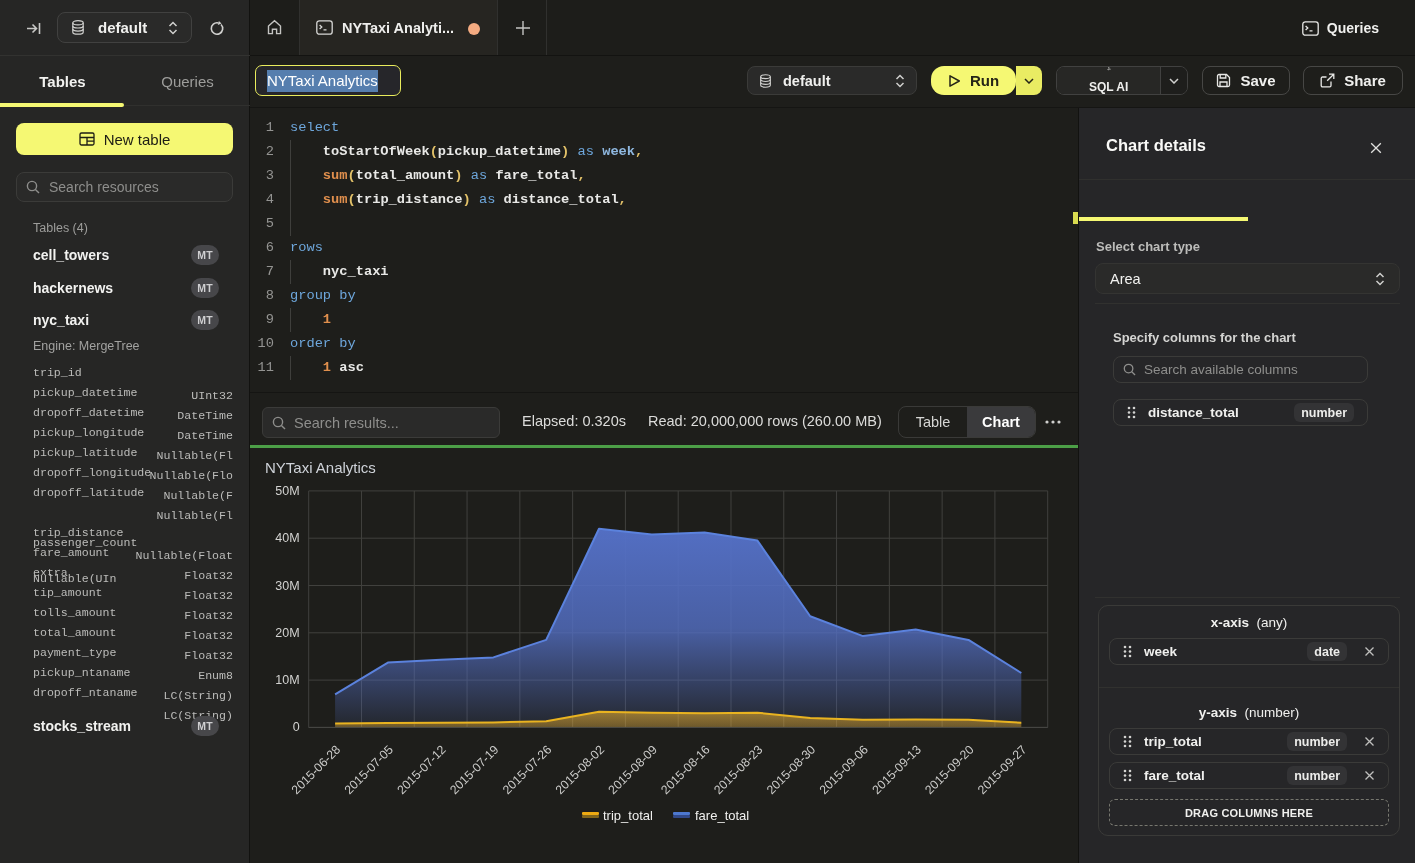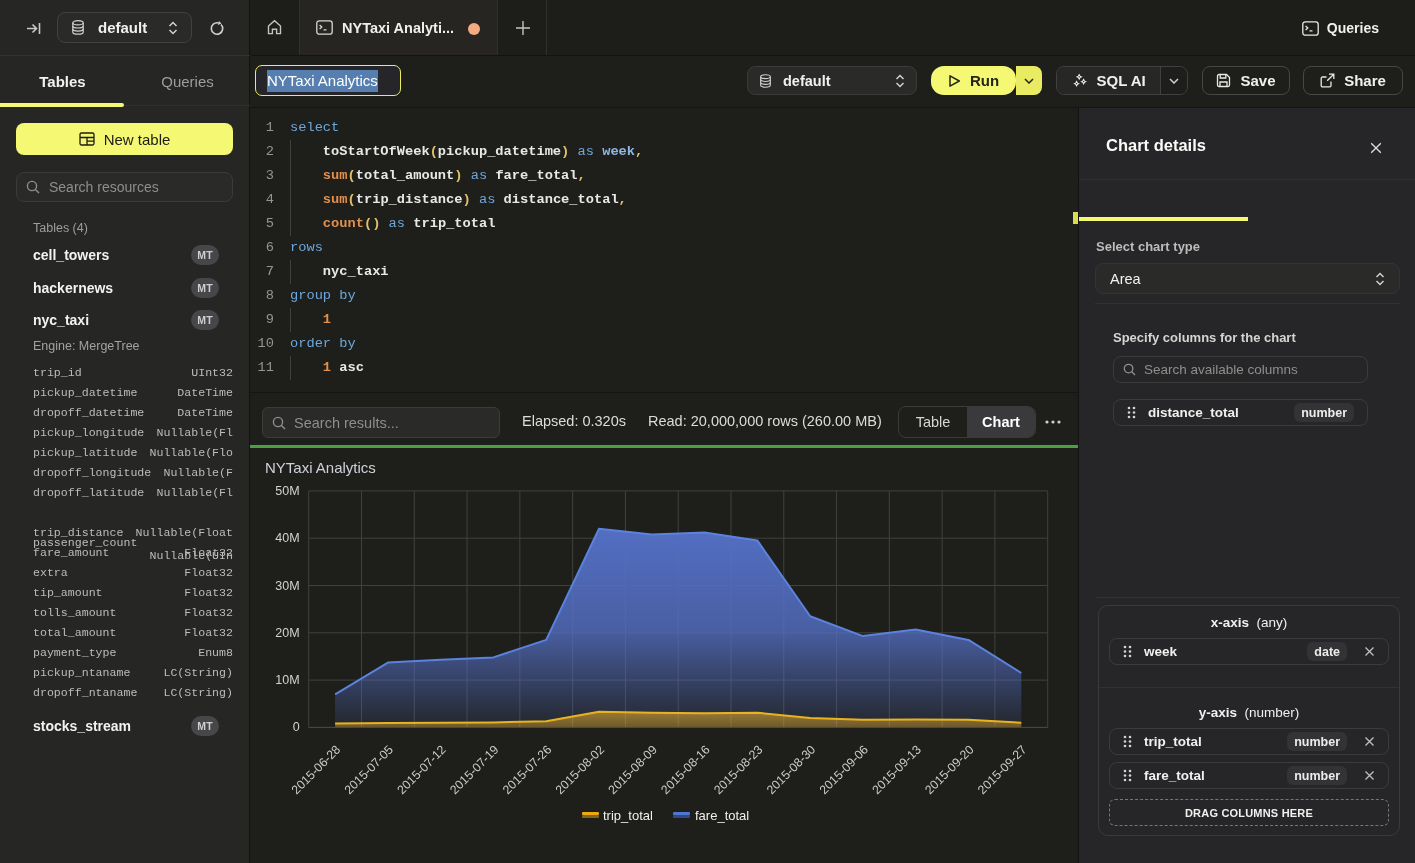--- a/index.html
+++ b/index.html
@@ -24,21 +24,21 @@
 .sb-search { position:absolute; left:16px; top:172px; width:217px; height:30px; border:1px solid #3b3b39; background:#2a2a29; border-radius:8px; display:flex; align-items:center; padding:0 9px; gap:9px; }
 .sb-search .ph { color:#8e8e8c; font-size:14px; }
 .r-search .ph { color:#8e8e8c; font-size:14.5px; }
 .sb-label { position:absolute; left:33px; top:221px; font-size:12.5px; color:#9d9d9b; font-weight:400;}
 .tbl-row { position:absolute; left:33px; width:186px; height:20px; display:flex; align-items:center; }
 .tbl-row .nm { font-size:14px; font-weight:700; color:#f2f2f0; flex:1; }
 .mt-badge { background:#47474a; color:#cfcfd1; border-radius:999px; font-size:10.5px; font-weight:700; padding:4px 6px; letter-spacing:.3px;}
 .engine { position:absolute; left:33px; font-size:12.5px; color:#a2a2a0; }
 .col-row { position:absolute; left:33px; width:200px; display:flex; font-family:"Liberation Mono", monospace; font-size:11.6px; color:#bcbcba; white-space:pre; }
 .col-row .cn { flex:1; }
-.col-row .ct { text-align:right; }
+.col-row .ct { text-align:left;margin-top:23px; }
 
 
 .topbar { position:absolute; left:250px; top:0; width:1165px; height:56px; background:#1d1d1a; border-bottom:1px solid #131311;}
 .home-btn { position:absolute; left:0px; top:0px; width:48px; height:55px; display:flex; align-items:center; justify-content:center; }
 .qtab { position:absolute; left:49px; top:0; width:199px; height:55px; background:#262521; border-left:1px solid #30302e; border-right:1px solid #30302e; display:flex; align-items:center; padding:0 16px; gap:9px; }
 .qtab .ttl { font-size:14.5px; font-weight:700; color:#eeeeec; white-space:nowrap; overflow:hidden; }
 .qtab .dot { width:12px; height:12px; border-radius:50%; background:#f4ab81; margin-left:5px; margin-top:3px;}
 .plus-btn { position:absolute; left:265px; top:20px; }
 .tb-div { position:absolute; left:296px; top:0; width:1px; height:55px; background:#30302e; }
 .queries-btn { position:absolute; right:36px; top:13px; display:flex; align-items:center; gap:8px; font-size:14px; font-weight:700; color:#f0f0ee; height:30px;}
@@ -46,21 +46,21 @@
 
 .toolbar { position:absolute; left:250px; top:56px; width:1165px; height:52px; background:#1e1e1b; border-bottom:1px solid #151513;}
 .title-input { position:absolute; left:5px; top:9px; width:146px; height:31px; border:1.3px solid #e9ec5c; border-radius:7px; background:#26262a; display:flex; align-items:center; padding:0 11px; }
 .title-input .sel { background:#567eae; color:#fff; font-size:15px; font-weight:400; padding:2.5px 0; }
 .tb-select { position:absolute; left:497px; top:10px; width:170px; height:29px; background:#2a2a29; border:1px solid #3b3b39; border-radius:8px; display:flex; align-items:center; padding:0 11px; gap:9px;}
 .tb-select .txt { flex:1; font-size:14.5px; font-weight:700; color:#f0f0ee; padding-left:2px;}
 .run-btn { position:absolute; left:681px; top:10px; width:111px; height:29px; border-radius:8px; overflow:hidden; display:flex; }
 .run-main { width:85px; height:29px; background:#f5f873; display:flex; align-items:center; justify-content:center; gap:9px; color:#252517; font-size:15px; font-weight:700;border-radius:13px;}
 .run-caret { width:26px; height:29px; background:#e9ec63; display:flex; align-items:center; justify-content:center; }
 .sqlai-btn { position:absolute; left:806px; top:10px; width:132px; height:29px; border:1px solid #414140; border-radius:8px; display:flex; overflow:hidden;}
-.sqlai-main { width:104px; display:flex; align-items:center; justify-content:center; gap:9px; font-size:15px; font-weight:700; color:#f0f0ee; background:#272725;}
+.sqlai-main { width:104px; display:flex; align-items:center; justify-content:center; gap:9px; font-size:12px; font-weight:700; color:#f0f0ee; background:#272725;flex-direction:column;}
 .sqlai-caret { width:27px; display:flex; align-items:center; justify-content:center; background:#1e1e1c; border-left:1px solid #414140;}
 .ghost-btn { position:absolute; top:10px; height:29px; border:1px solid #474745; border-radius:8px; display:flex; align-items:center; justify-content:center; gap:9px; font-size:15px; font-weight:700; color:#f0f0ee; }
 .save-btn { left:952px; width:88px; }
 .share-btn { left:1053px; width:100px; }
 
 
 .editor { position:absolute; left:250px; top:110px; width:828px; height:282px; background:#1e1e1b; font-family:"Liberation Mono", monospace; font-size:13.7px; font-weight:700; }
 .iguide { position:absolute; left:40px; width:1px; background:#3f3f3c; }
 .codeline { position:absolute; left:0; width:820px; height:24px; line-height:24px; white-space:pre; }
 .codeline .ln { position:absolute; left:0; width:24px; text-align:right; color:#949492; font-weight:400; }
@@ -285,21 +285,21 @@
 
 <div class="editor">
   <div class="iguide" style="top:30px;height:96px;"></div>
       <div class="iguide" style="top:150px;height:24px;"></div>
       <div class="iguide" style="top:198px;height:24px;"></div>
       <div class="iguide" style="top:246px;height:24px;"></div>
   <div class="codeline" style="top:6px;"><span class="ln">1</span><span class="cd"><span class="kw">select</span></span></div>
   <div class="codeline" style="top:30px;"><span class="ln">2</span><span class="cd">    <span class="fn">toStartOfWeek</span><span class="yl">(</span><span class="id">pickup_datetime</span><span class="yl">)</span> <span class="kw">as</span> <span class="kwb">week</span><span class="yl">,</span></span></div>
   <div class="codeline" style="top:54px;"><span class="ln">3</span><span class="cd">    <span class="or">sum</span><span class="yl">(</span><span class="id">total_amount</span><span class="yl">)</span> <span class="kw">as</span> <span class="id">fare_total</span><span class="yl">,</span></span></div>
   <div class="codeline" style="top:78px;"><span class="ln">4</span><span class="cd">    <span class="or">sum</span><span class="yl">(</span><span class="id">trip_distance</span><span class="yl">)</span> <span class="kw">as</span> <span class="id">distance_total</span><span class="yl">,</span></span></div>
-  <div class="codeline" style="top:102px;"><span class="ln">5</span><span class="cd">    <span class="or">count</span><span class="yl">()</span> <span class="kw">as</span> <span class="id">trip_total</span></span></div>
+  <div class="codeline" style="top:102px;"><span class="ln">5</span></div>
   <div class="codeline" style="top:126px;"><span class="ln">6</span><span class="cd"><span class="kw">rows</span></span></div>
   <div class="codeline" style="top:150px;"><span class="ln">7</span><span class="cd">    <span class="id">nyc_taxi</span></span></div>
   <div class="codeline" style="top:174px;"><span class="ln">8</span><span class="cd"><span class="kw">group by</span></span></div>
   <div class="codeline" style="top:198px;"><span class="ln">9</span><span class="cd">    <span class="or">1</span></span></div>
   <div class="codeline" style="top:222px;"><span class="ln">10</span><span class="cd"><span class="kw">order by</span></span></div>
   <div class="codeline" style="top:246px;"><span class="ln">11</span><span class="cd">    <span class="or">1</span> <span class="id">asc</span></span></div>
   <div class="scrollmark"></div>
 </div>
 
 <div class="resbar">

